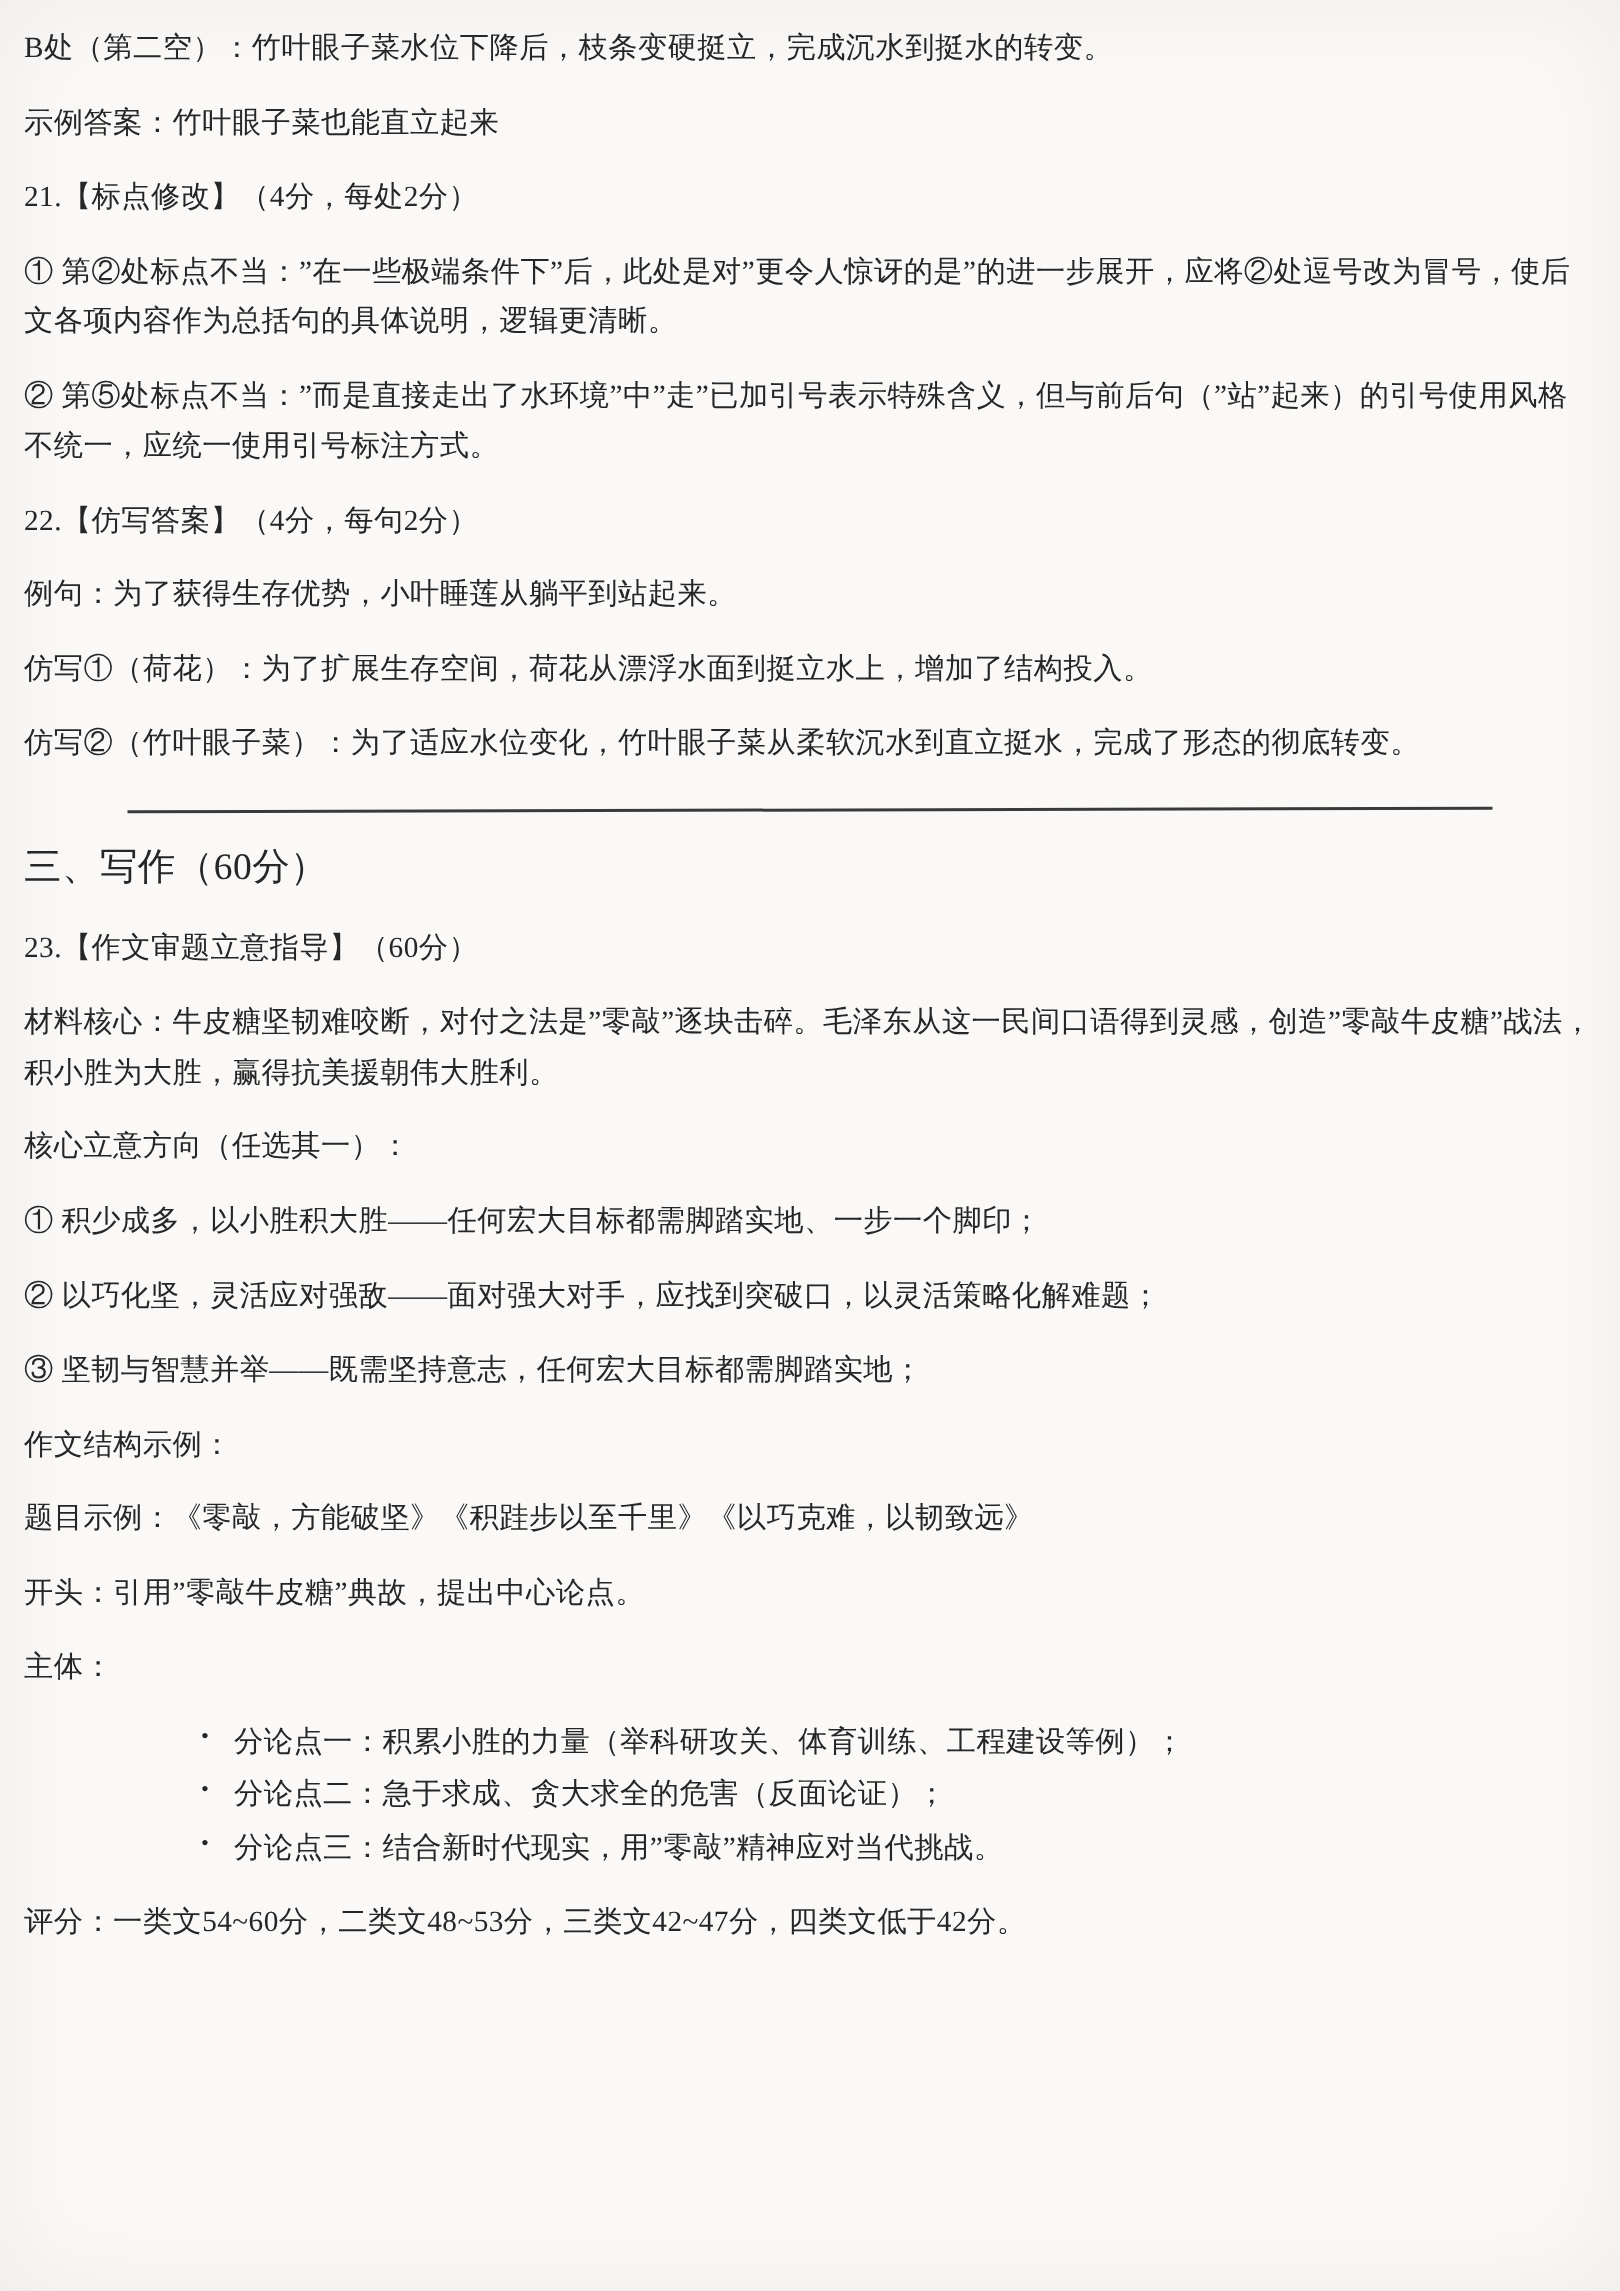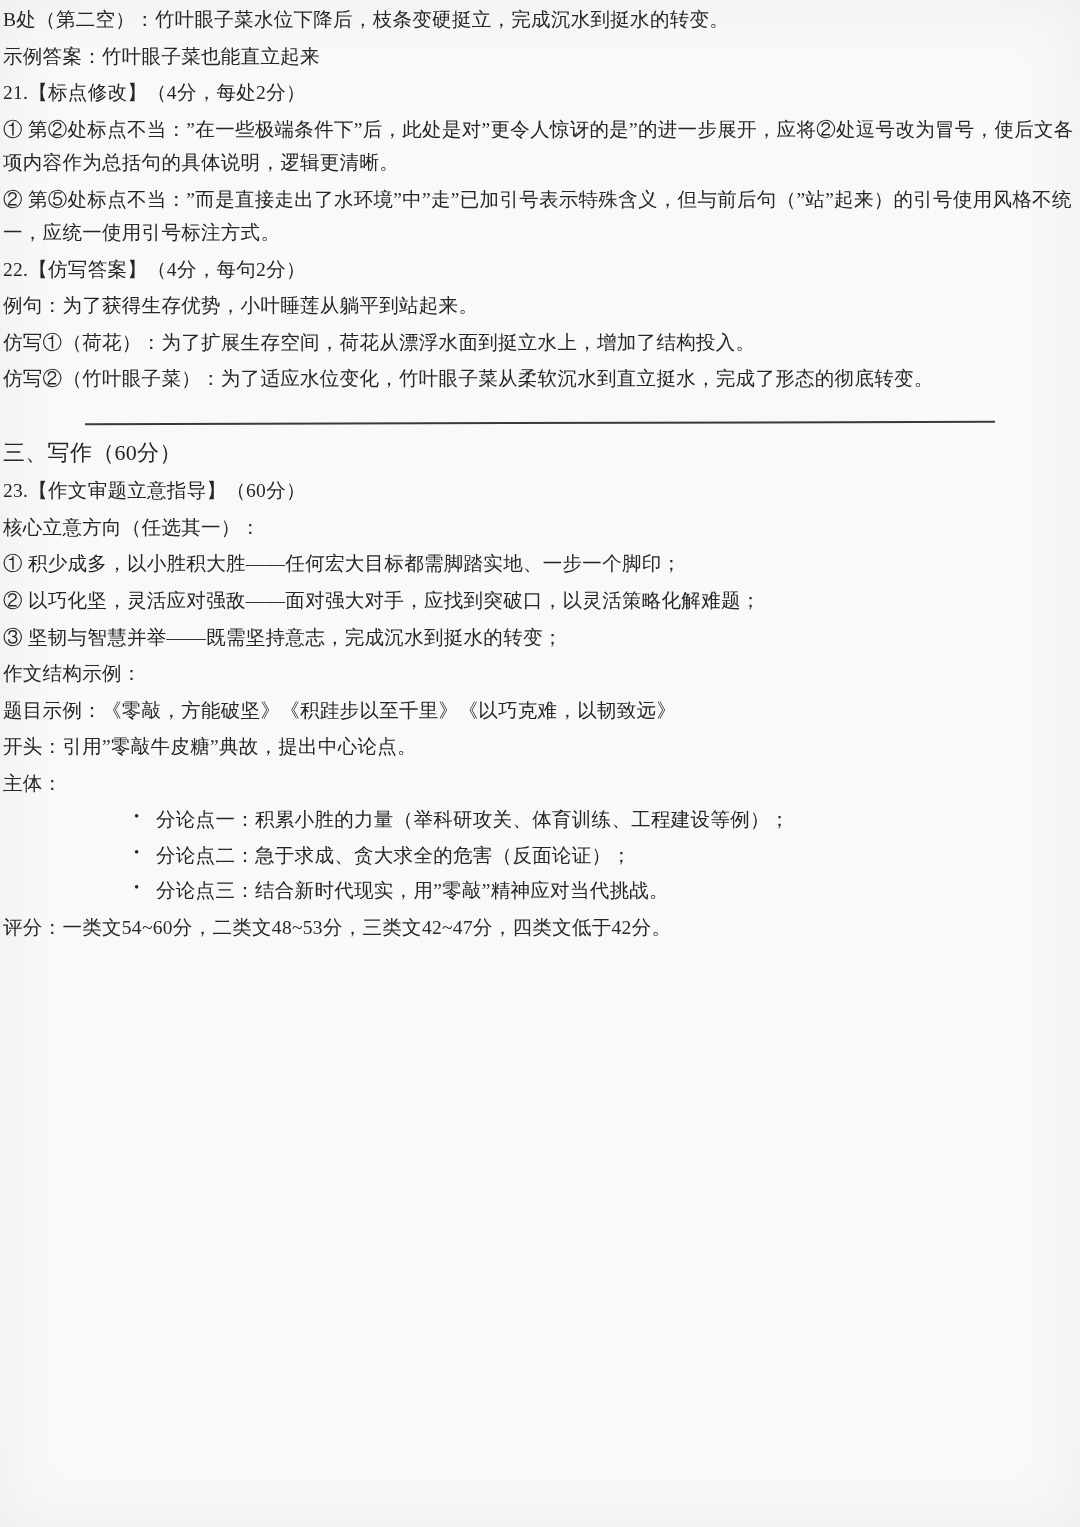--- a/index.html
+++ b/index.html
@@ -14,27 +14,27 @@
     margin: 0 auto;
     background: #faf9f7;
     box-shadow: inset 0 0 70px rgba(0,0,0,0.05);
     overflow: hidden;
     font-family: "Liberation Serif", "DejaVu Serif", serif;
     color: #262626;
     font-size: 19.5px;
     line-height: 1.72;
     letter-spacing: 0.3px;
   }
-  .page p { margin: 3px; }
+  .page p { margin: 16px; }
   
   .body   { margin-left: 128px; margin-right: 110px; }
   
   .h-num  { margin-left: 108px; margin-right: 100px; }
   
-  .h-sec  { margin-left: 106px; font-size: 22px; }
+  .h-sec  { margin-left: 106px; font-size: 25px; }
   
   .note   { margin-left: 122px; }
   
   .bullet-row { margin-left: 134px; margin-right: 110px; display: flex; }
   .bullet-row .dot { width: 22px; flex: 0 0 22px; font-size: 15px; padding-top: 1px; }
   .rule {
     height: 2px;
     background: #3a3a3a;
     margin-left: 85px;
     width: 910px;
@@ -70,25 +70,26 @@
   <p class="h-num mt-26">22.【仿写答案】（4分，每句2分）</p>
   <p class="body mt-8">例句：为了获得生存优势，小叶睡莲从躺平到站起来。</p>
   <p class="body mt-32">仿写①（荷花）：为了扩展生存空间，荷花从漂浮水面到挺立水上，增加了结构投入。</p>
   <p class="body mt-30">仿写②（竹叶眼子菜）：为了适应水位变化，竹叶眼子菜从柔软沉水到直立挺水，完成了形态的彻底转变。</p>
 
   <hr class="rule mt-26">
 
   <p class="h-sec mt-26">三、写作（60分）</p>
 
   <p class="h-num mt-16">23.【作文审题立意指导】（60分）</p>
+  <p class="body mt-6">材料核心：牛皮糖坚韧难咬断，对付之法是”零敲”逐块击碎。毛泽东从这一民间口语得到灵感，创造”零敲牛皮糖”战法，积小胜为大胜，赢得抗美援朝伟大胜利。</p>
 
   <p class="body mt-10">核心立意方向（任选其一）：</p>
   <p class="body mt-3">①  积少成多，以小胜积大胜——任何宏大目标都需脚踏实地、一步一个脚印；</p>
   <p class="body mt-3">②  以巧化坚，灵活应对强敌——面对强大对手，应找到突破口，以灵活策略化解难题；</p>
-  <p class="body mt-3">③  坚韧与智慧并举——既需坚持意志，完成沉水到挺水的转变；</p>
+  <p class="body mt-3">③  坚韧与智慧并举——既需坚持意志，任何宏大目标都需脚踏实地；</p>
 
   <p class="body mt-10">作文结构示例：</p>
   <p class="body mt-2">题目示例：《零敲，方能破坚》《积跬步以至千里》《以巧克难，以韧致远》</p>
   <p class="body mt-2">开头：引用”零敲牛皮糖”典故，提出中心论点。</p>
   <p class="body mt-2">主体：</p>
 
   <div class="bullet-row mt-2">
     <span class="dot">•</span>
     <span>分论点一：积累小胜的力量（举科研攻关、体育训练、工程建设等例）；</span>
   </div>

